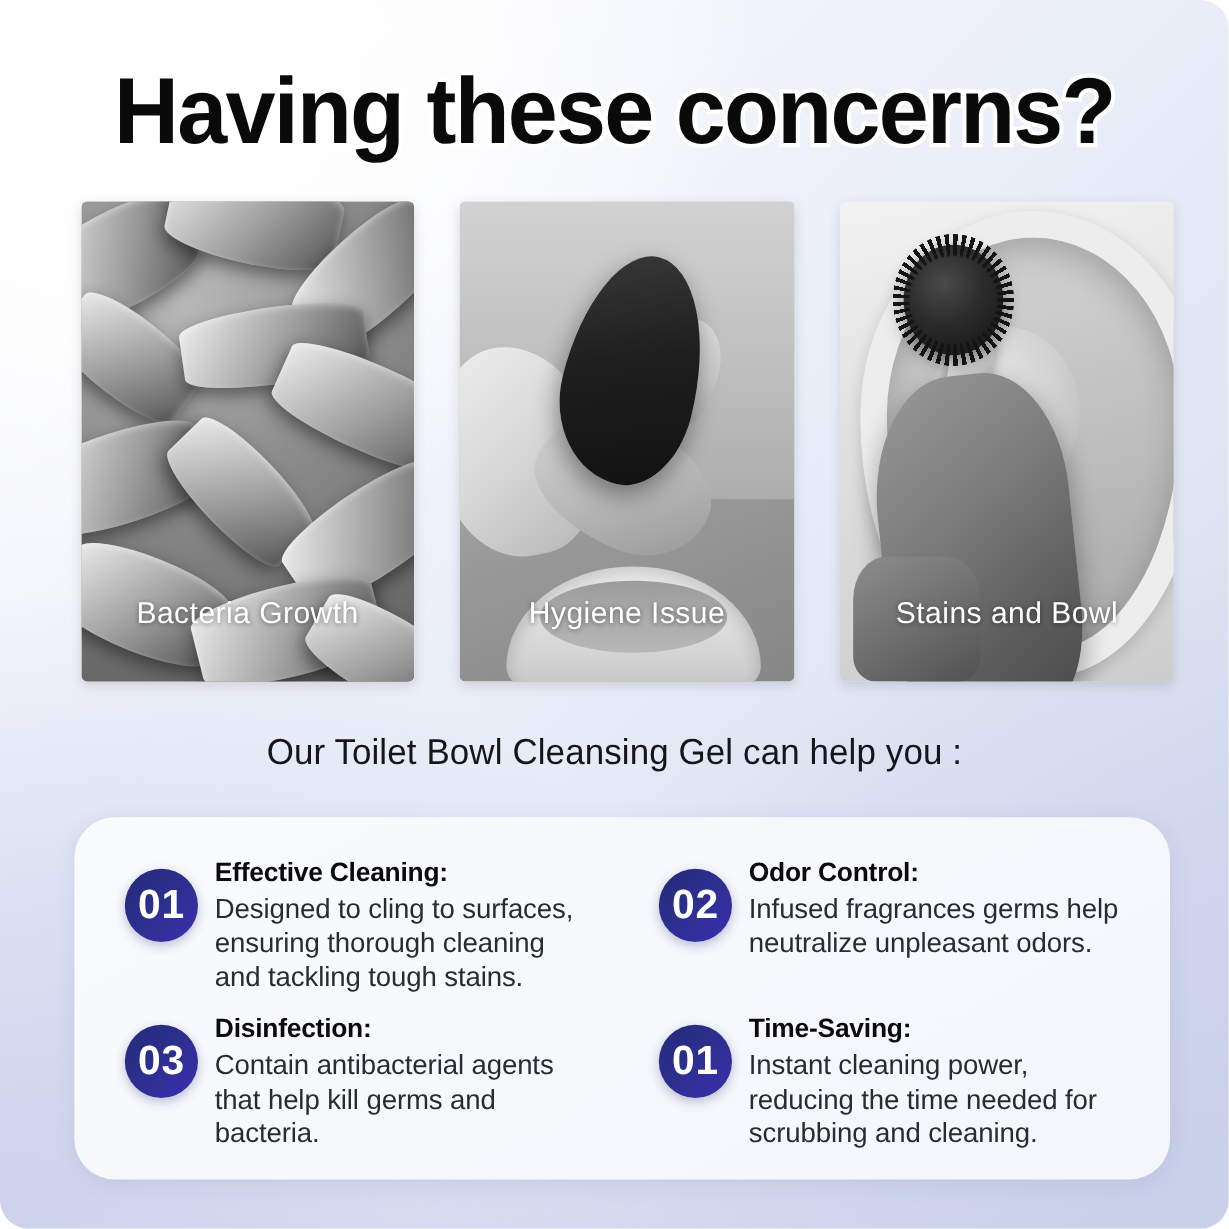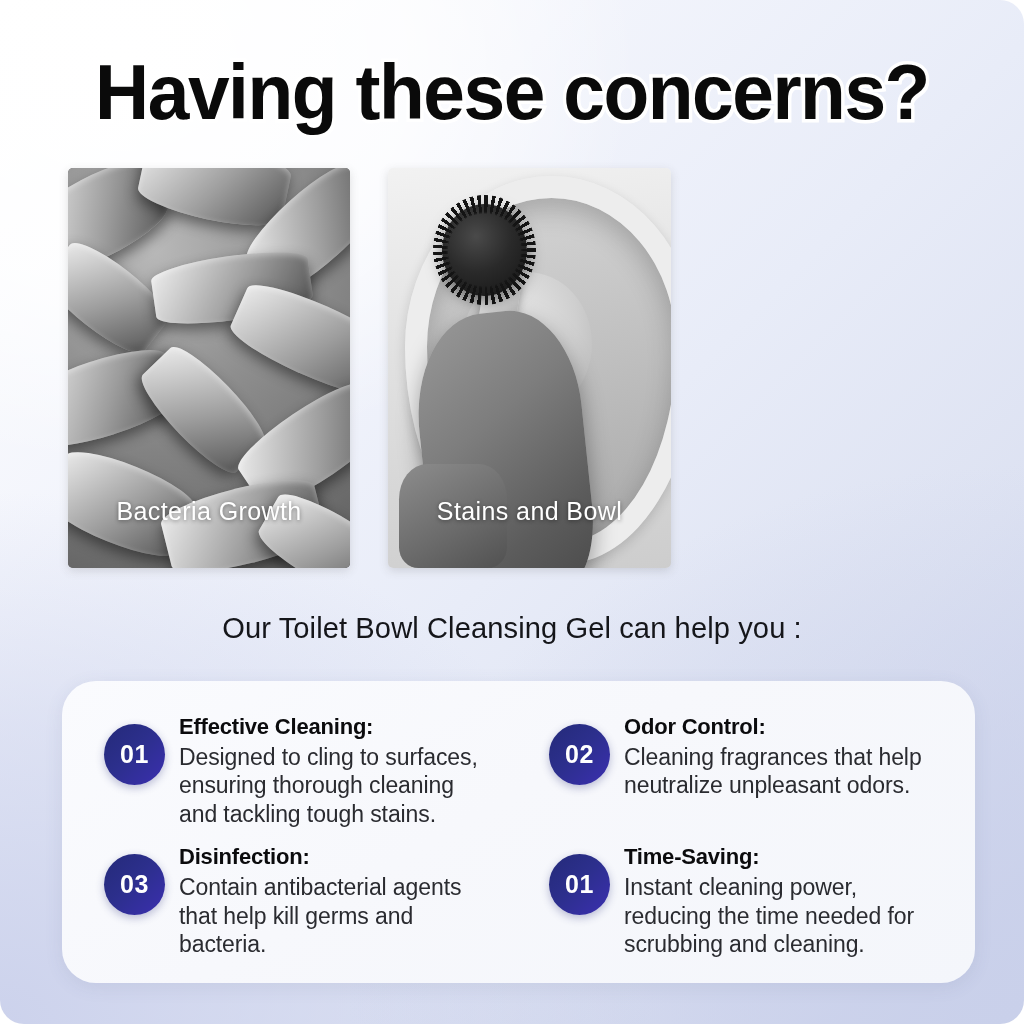--- a/index.html
+++ b/index.html
@@ -306,21 +306,21 @@
     flex: 0 0 auto;
     width: 61px;
     height: 61px;
     border-radius: 50%;
     background: linear-gradient(135deg, #242a79 0%, #2c2f8c 45%, #3b2fb0 100%);
     color: #ffffff;
     display: flex;
     align-items: center;
     justify-content: center;
     font-family: "Liberation Sans", sans-serif;
-    font-size: 25px;
+    font-size: 34px;
     font-weight: bold;
     letter-spacing: 0.5px;
     box-shadow: 0 3px 9px rgba(40,45,120,0.30);
     margin-top: 10px;
   }
 
   .benefit-text {
     padding-top: 0px;
   }
   .benefit-title {
@@ -362,20 +362,32 @@
         <div class="rod" style="left:-14%; top:48%; width:52%; height:19%; transform:rotate(-18deg);"></div>
         <div class="rod" style="left:24%;  top:52%; width:48%; height:17%; transform:rotate(46deg);"></div>
         <div class="rod" style="left:60%;  top:60%; width:54%; height:18%; transform:rotate(-34deg);"></div>
         <div class="rod" style="left:-6%;  top:74%; width:50%; height:20%; transform:rotate(22deg);"></div>
         <div class="rod" style="left:34%;  top:80%; width:56%; height:19%; transform:rotate(-14deg);"></div>
         <div class="rod" style="left:68%;  top:86%; width:46%; height:17%; transform:rotate(30deg);"></div>
       </div>
       <div class="panel-caption">Bacteria Growth</div>
     </div>
 
+    <div class="panel p2">
+      <div class="panel-art hyg-bg">
+        <div class="hyg-wall"></div>
+        <div class="hyg-shoulder"></div>
+        <div class="hyg-arm"></div>
+        <div class="hyg-face"></div>
+        <div class="hyg-hair"></div>
+        <div class="hyg-bowl"></div>
+        <div class="hyg-bowl-inner"></div>
+      </div>
+      <div class="panel-caption">Hygiene Issue</div>
+    </div>
 
     <div class="panel p3">
       <div class="panel-art stain-bg">
         <div class="bowl-rim"></div>
         <div class="bowl-water"></div>
         <div class="brush-handle"></div>
         <div class="brush-head"></div>
         <div class="glove"></div>
         <div class="glove-cuff"></div>
       </div>
@@ -396,21 +408,21 @@
           <div class="benefit-desc">Designed to cling to surfaces,
 ensuring thorough cleaning
 and tackling tough stains.</div>
         </div>
       </div>
 
       <div class="benefit">
         <div class="badge">02</div>
         <div class="benefit-text">
           <div class="benefit-title">Odor Control:</div>
-          <div class="benefit-desc">Cleaning fragrances that help
+          <div class="benefit-desc">Infused fragrances germs help
 neutralize unpleasant odors.</div>
         </div>
       </div>
 
       <div class="benefit">
         <div class="badge">03</div>
         <div class="benefit-text">
           <div class="benefit-title">Disinfection:</div>
           <div class="benefit-desc">Contain antibacterial agents
 that help kill germs and

